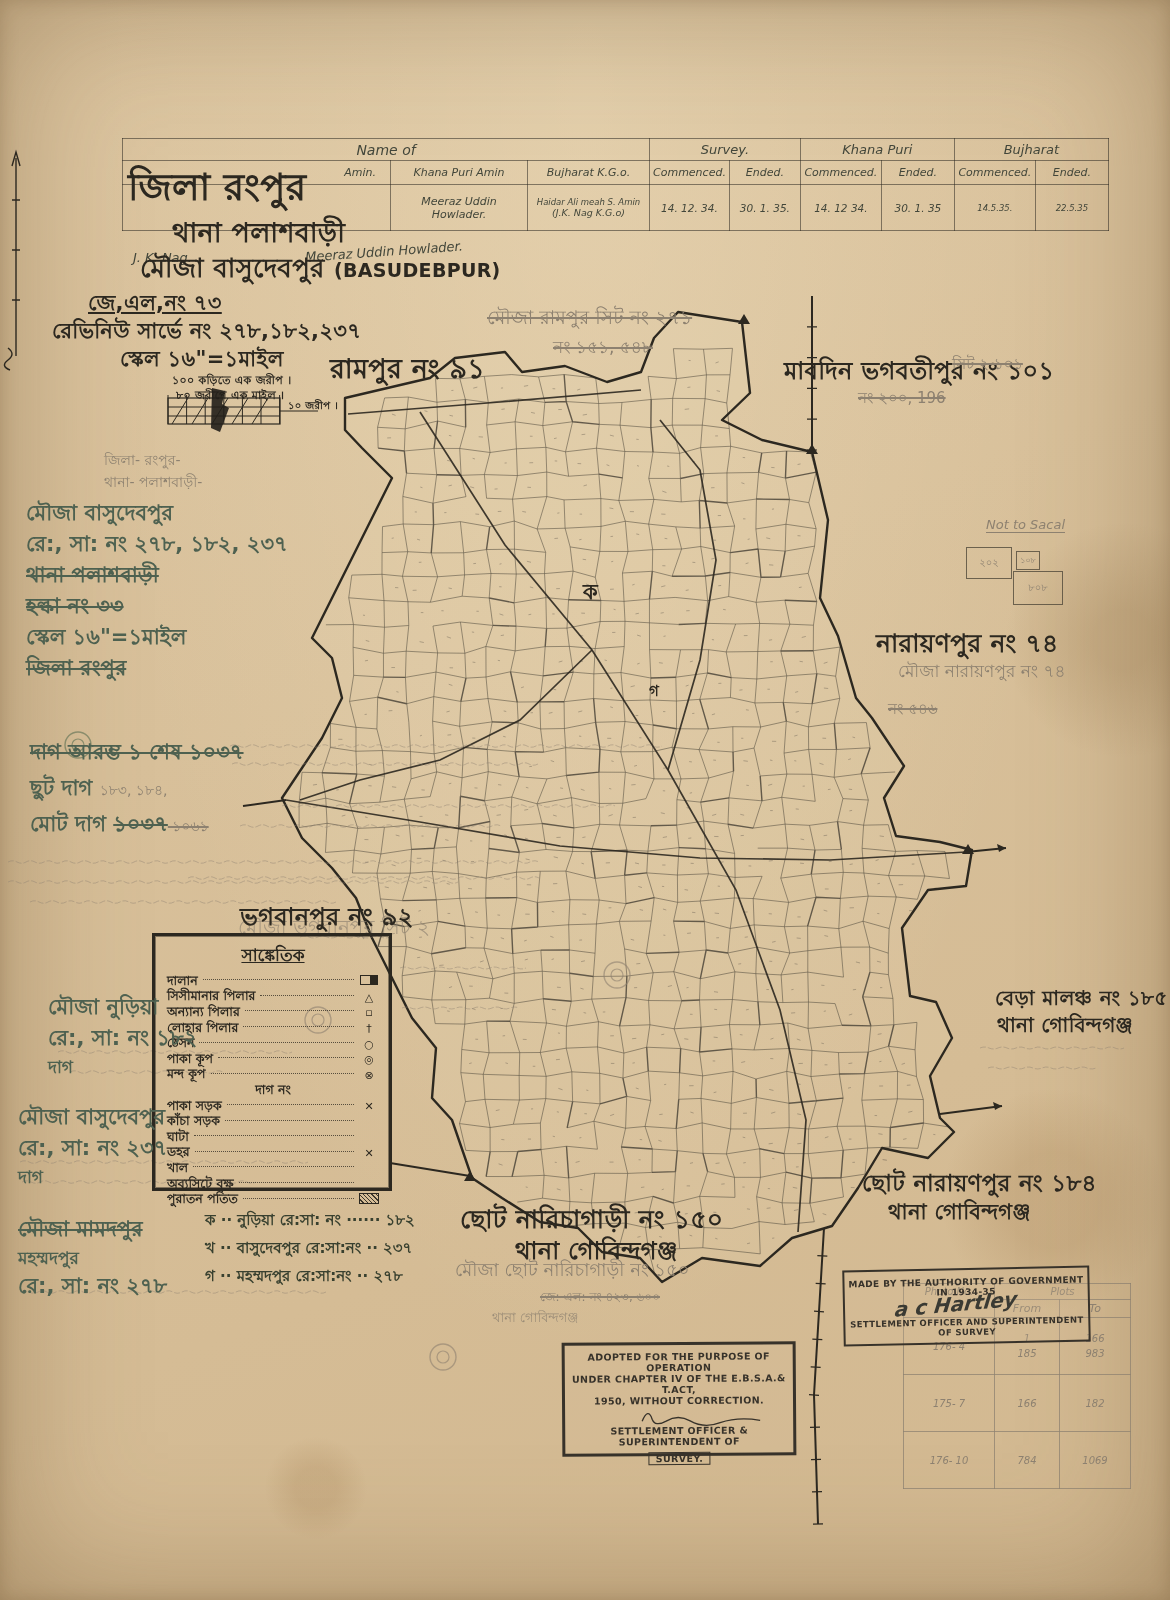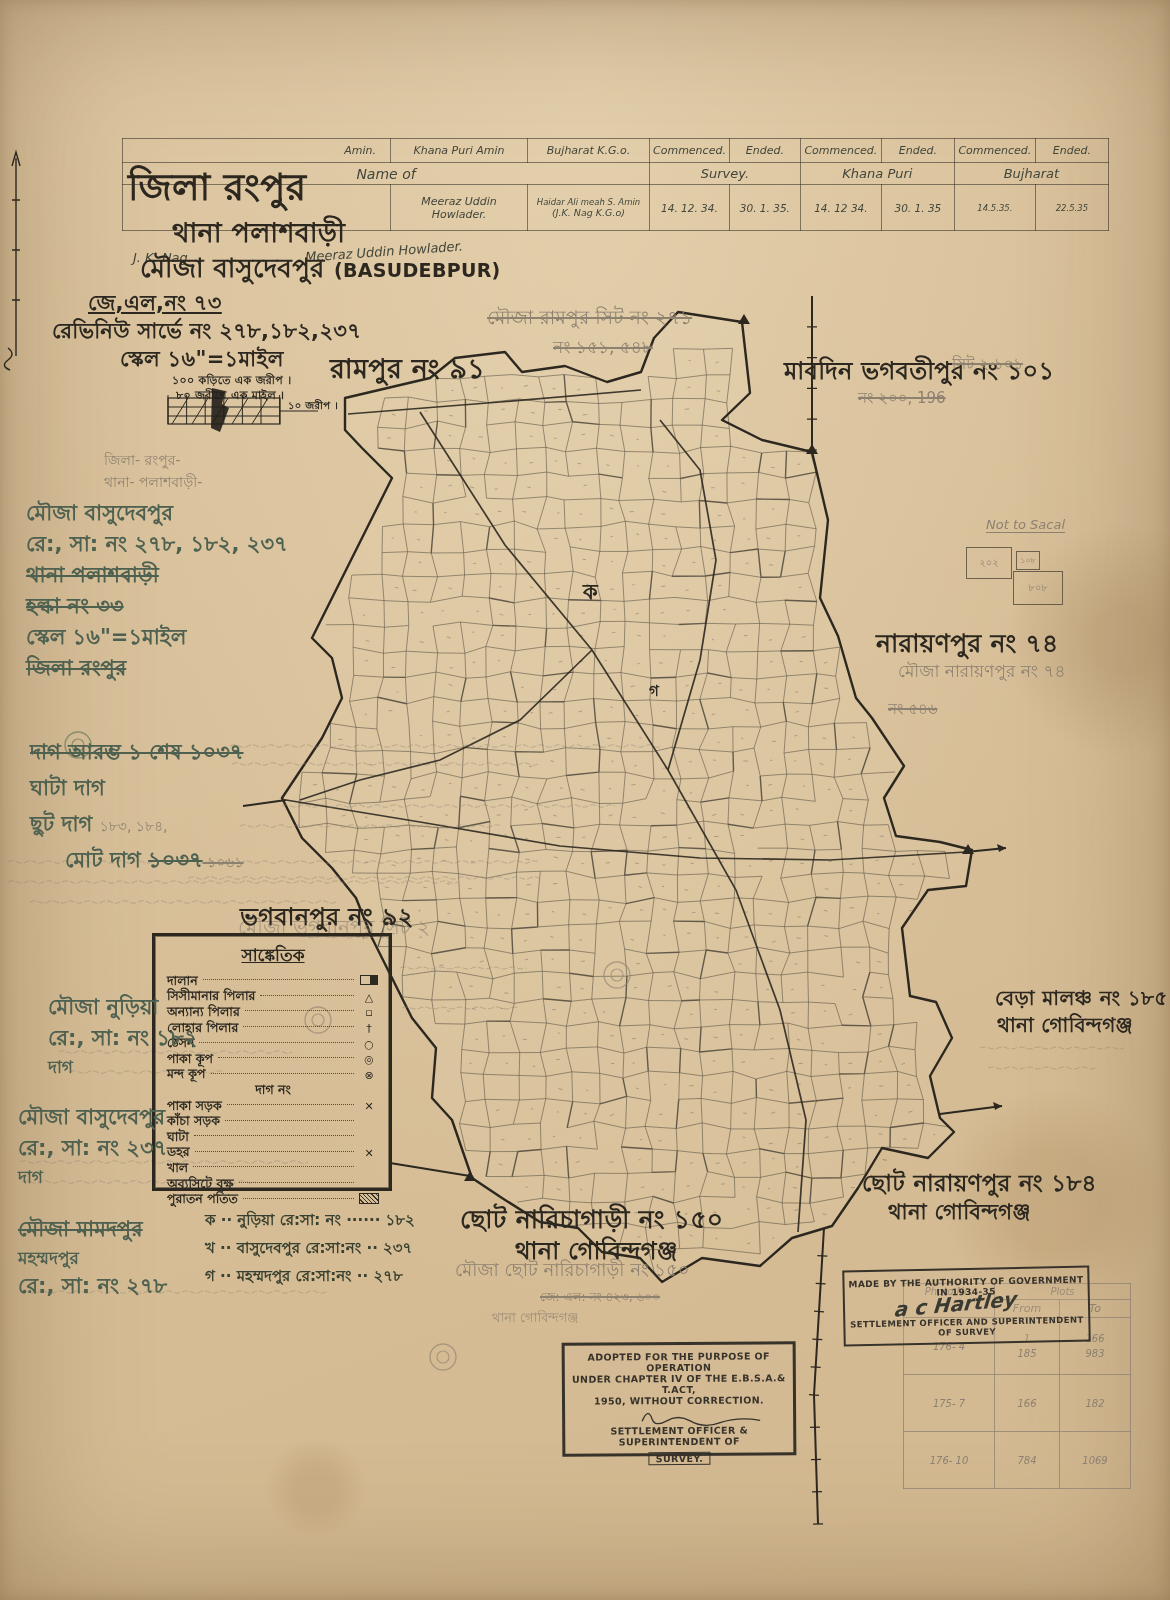--- a/index.html
+++ b/index.html
@@ -119,36 +119,36 @@
     <circle cx="318" cy="1020" r="13" fill="none" stroke="#8d8170" stroke-width="1.4" opacity="0.6"></circle>
     <circle cx="318" cy="1020" r="6" fill="none" stroke="#8d8170" stroke-width="1.2" opacity="0.6"></circle>
     <circle cx="617" cy="975" r="13" fill="none" stroke="#8d8170" stroke-width="1.4" opacity="0.6"></circle>
     <circle cx="617" cy="975" r="6" fill="none" stroke="#8d8170" stroke-width="1.2" opacity="0.6"></circle>
     <circle cx="443" cy="1357" r="13" fill="none" stroke="#8d8170" stroke-width="1.4" opacity="0.6"></circle>
     <circle cx="443" cy="1357" r="6" fill="none" stroke="#8d8170" stroke-width="1.2" opacity="0.6"></circle>
   </svg>
 
 <table class="survey">
   <tbody>
-      <tr style="height:24px;font-size:11px;">
+      <tr style="height:22px;">
+    <td colspan="3" style="width:495px;font-size:14px;">Name of</td>
+    <td colspan="2" style="width:132px;font-size:13px;">Survey.</td>
+    <td colspan="2" style="width:140px;font-size:13px;">Khana Puri</td>
+    <td colspan="2" style="width:140px;font-size:13px;">Bujharat</td>
+  </tr>
+  <tr style="height:24px;font-size:11px;">
     <td style="width:250px;text-align:right;padding-right:14px;">Amin.</td>
     <td style="width:130px;">Khana Puri Amin</td>
     <td style="width:115px;">Bujharat K.G.o.</td>
     <td style="width:68px;">Commenced.</td>
     <td style="width:64px;">Ended.</td>
     <td style="width:74px;">Commenced.</td>
     <td style="width:66px;">Ended.</td>
     <td style="width:74px;">Commenced.</td>
     <td style="width:66px;">Ended.</td>
-  </tr>
-  <tr style="height:22px;">
-    <td colspan="3" style="width:495px;font-size:14px;">Name of</td>
-    <td colspan="2" style="width:132px;font-size:13px;">Survey.</td>
-    <td colspan="2" style="width:140px;font-size:13px;">Khana Puri</td>
-    <td colspan="2" style="width:140px;font-size:13px;">Bujharat</td>
   </tr>
   <tr style="height:46px;font-size:10.5px;">
     <td></td>
     <td style="font-size:11px;">Meeraz Uddin Howlader.</td>
     <td>
       <div style="font-size:8.5px;font-style:italic;">Haidar Ali meah  S. Amin</div>
       <div style="font-size:9.5px;">(J.K. Nag  K.G.o)</div>
     </td>
     <td>14. 12. 34.</td>
     <td>30. 1. 35.</td>
@@ -296,23 +296,22 @@
 <div class="abs" style="left:26px;top:498px;z-index:2" id="mb-b1">
     <div class="ln"><span class="g">মৌজা বাসুদেবপুর</span></div>
     <div class="ln"><span class="g">রে:, সা: নং ২৭৮, ১৮২, ২৩৭</span></div>
     <div class="ln"><span class="g s">থানা পলাশবাড়ী</span></div>
     <div class="ln"><span class="g s">হল্কা নং ৩৩</span></div>
     <div class="ln"><span class="g">স্কেল ১৬"=১মাইল</span></div>
     <div class="ln"><span class="g s">জিলা রংপুর</span></div>
   </div>
 <div class="abs" style="left:30px;top:736px;z-index:2" id="mb-b2">
     <div class="ln" style="line-height: 36px;"><span class="g s">দাগ আরম্ভ ১   শেষ ১০৩৭</span></div>
-    <div class="ln" style="line-height: 36px;"><span class="g">ঘাটা দাগ</span></div>
     <div class="ln" style="line-height: 36px;"><span class="g">ছুট দাগ   </span><span class="p">১৮৩, ১৮৪,</span></div>
-    <div class="ln" style="line-height: 36px; text-align: right;"><span class="g">মোট দাগ </span><span class="g s">১০৩৭</span><span class="p s"> ১০৬১</span></div>
+    <div class="ln" style="line-height: 36px;"><span class="g">মোট দাগ </span><span class="g s">১০৩৭</span><span class="p s"> ১০৬১</span></div>
   </div>
 <div class="abs" style="left:48px;top:992px;z-index:2" id="mb-b3">
     <div class="ln"><span class="g">মৌজা নুড়িয়া</span></div>
     <div class="ln"><span class="g">রে:, সা: নং ১৮২</span></div>
     <div class="ln"><span class="gsm">দাগ</span></div>
   </div>
 <div class="abs" style="left:18px;top:1102px;z-index:2" id="mb-b4">
     <div class="ln"><span class="g">মৌজা বাসুদেবপুর</span></div>
     <div class="ln"><span class="g">রে:, সা: নং ২৩৭</span></div>
     <div class="ln"><span class="gsm">দাগ</span></div>

